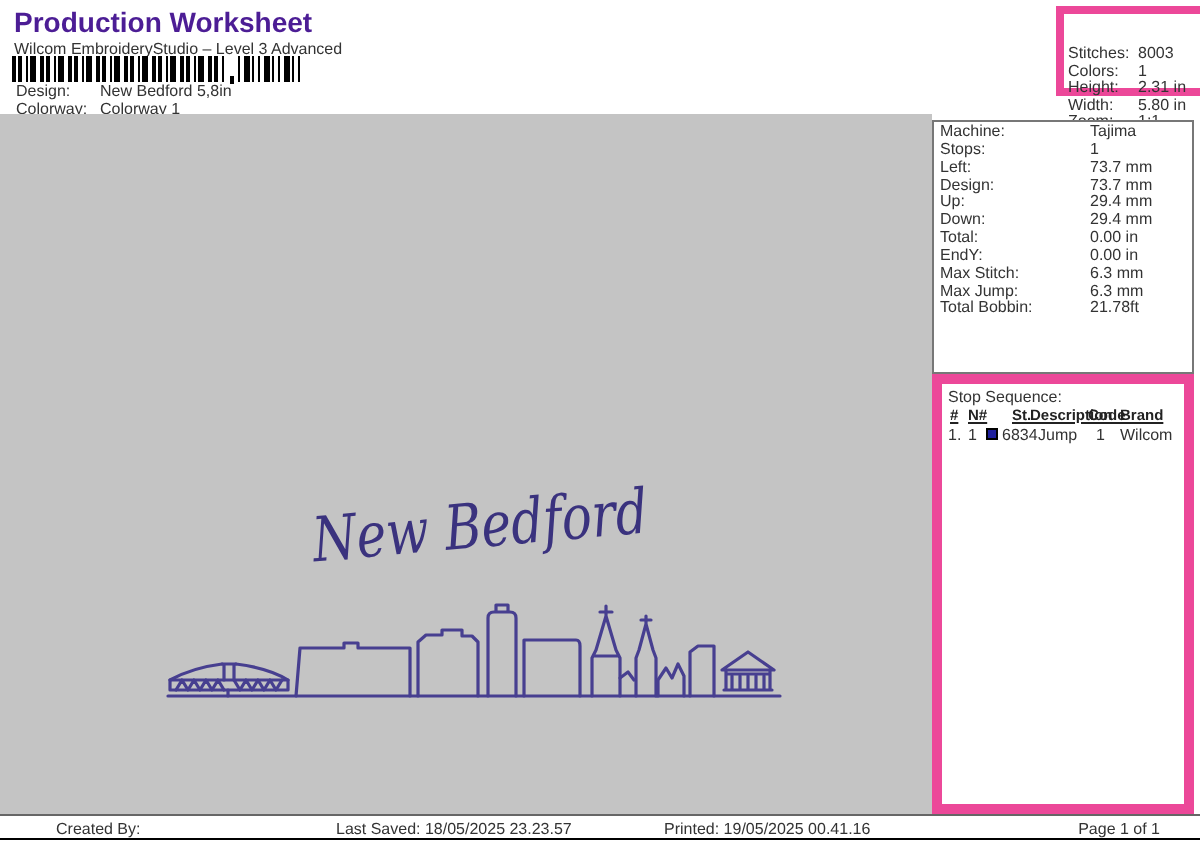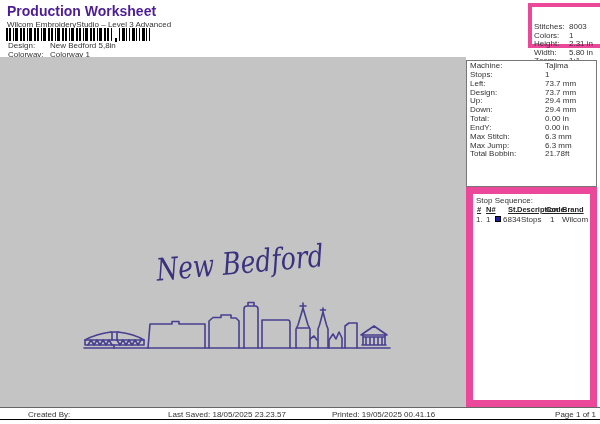--- a/index.html
+++ b/index.html
@@ -38,33 +38,33 @@
   .skyline { left:78px; top:238px; width:320px; height:58px; }
   .skyline path { stroke:var(--thread,#473f90); fill:none; stroke-width:1.6;
     stroke-linecap:round; stroke-linejoin:round; }
 
   
   .machine { left:466px; top:60px; width:131px; height:127px; border:1px solid #777; background:#fff; padding-top:1px; }
   .mrow { display:flex; font-size:8px; line-height:8.85px; padding-left:3px; color:#333;gap:16px; }
   .mrow .l { width:59px; }
 
   
-  .stopbox { left:466px; top:187px; width:131px; height:220px; border:7px solid #ec4899; background:#fff; }
+  .stopbox { left:466px; top:187px; width:131px; height:220px; border:5px solid #ec4899; background:#fff; }
   .ss-title { left:3px; top:2px; font-size:8px; color:#333; }
   .sshdr span { position:absolute; top:11px; font-size:7.5px; font-weight:bold; text-decoration:underline; color:#222; }
   .ssrow span { position:absolute; top:21px; font-size:8px; color:#333; }
   .swatch { position:absolute; left:22px; top:22px; width:6px; height:6px; background:var(--swatch,#1e1f9c); border:1px solid #000; }
 
   
   .footer { left:0; top:407px; width:600px; height:13px; border-top:1px solid #666; border-bottom:1px solid #000; background:#fff; }
   .footer span { position:absolute; top:2px; font-size:8px; color:#333;margin-left:20px; }
   .f-created { left:8px; }
   .f-saved { left:148px; }
   .f-printed { left:312px; }
-  .f-page { right:4px;text-align:center; }
+  .f-page { right:20px;text-align:center; }
 </style>
 </head>
 <body>
 
 <div class="abs title">Production Worksheet</div>
 <div class="abs subtitle">Wilcom EmbroideryStudio – Level 3 Advanced</div>
 
 <div class="abs barcode">
   <div class="bc-seg1"></div>
   <div class="bc-gap"></div>
@@ -189,21 +189,21 @@
     <span style="left:13px">N#</span>
     <span style="left:35px">St.</span>
     <span style="left:44px">Description</span>
     <span style="left:73px">Code</span>
     <span style="left:89px">Brand</span>
   </div>
   <div class="ssrow">
     <span style="left:3px">1.</span>
     <span style="left:13px">1</span>
     <span style="left:30px">6834</span>
-    <span style="left:48px">Stops</span>
+    <span style="left:48px">Jump</span>
     <span style="left:77px">1</span>
     <span style="left:89px">Wilcom</span>
   </div>
   <div class="swatch"></div>
 </div>
 
 <div class="abs footer">
   <span class="f-created">Created By:</span>
   <span class="f-saved">Last Saved: 18/05/2025 23.23.57</span>
   <span class="f-printed">Printed: 19/05/2025 00.41.16</span>

